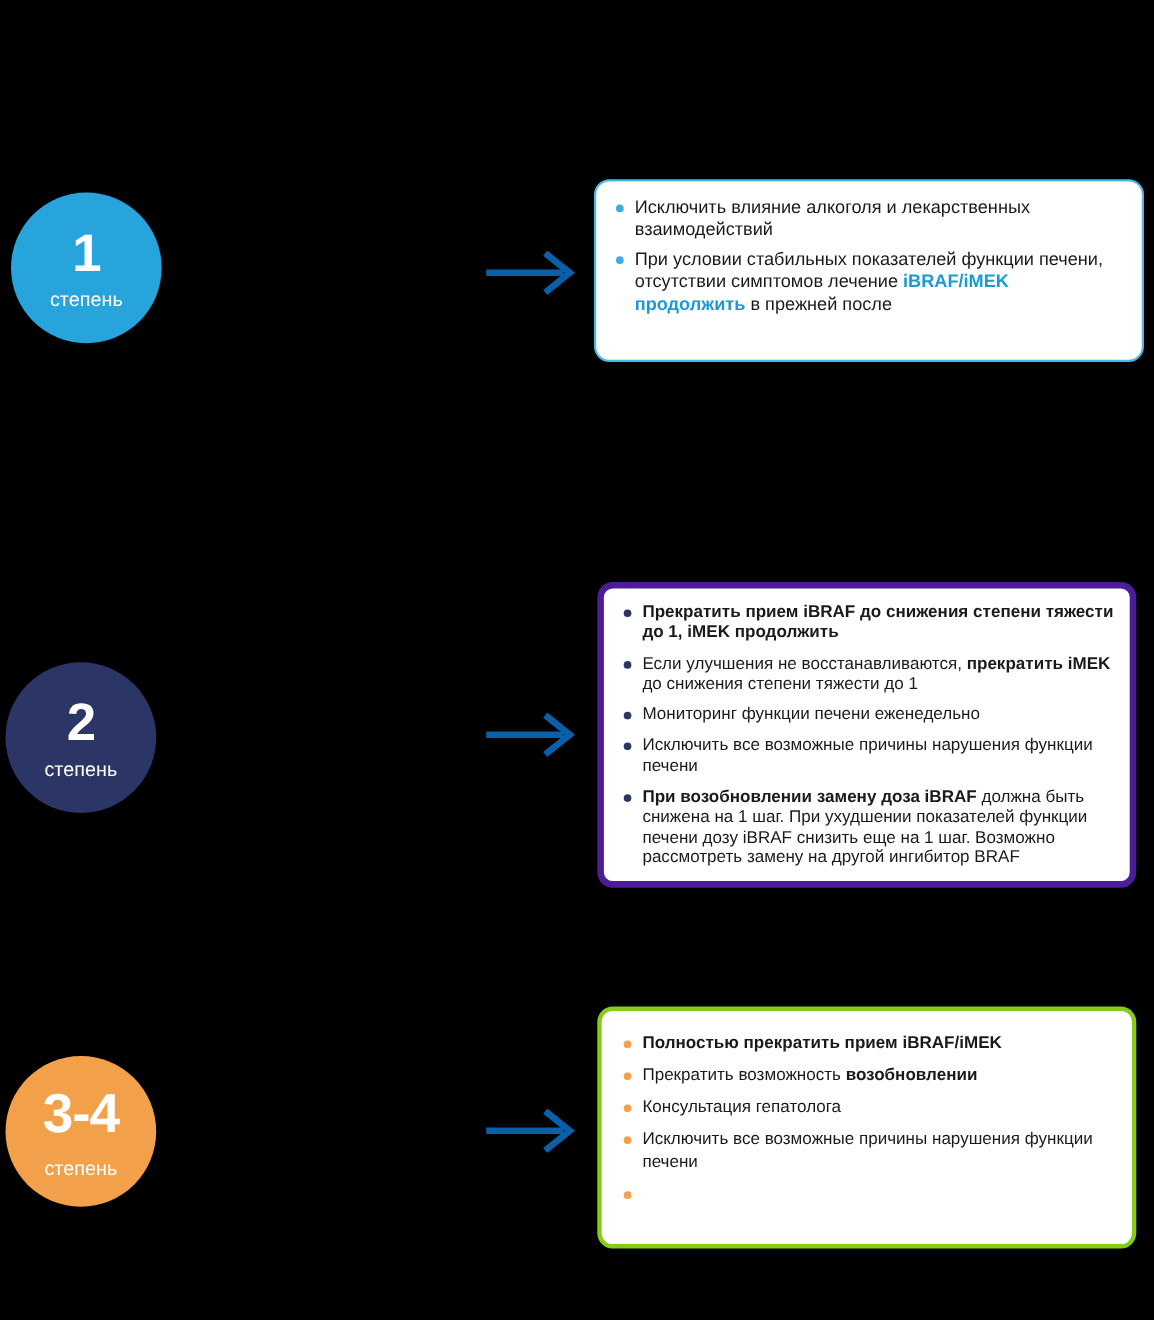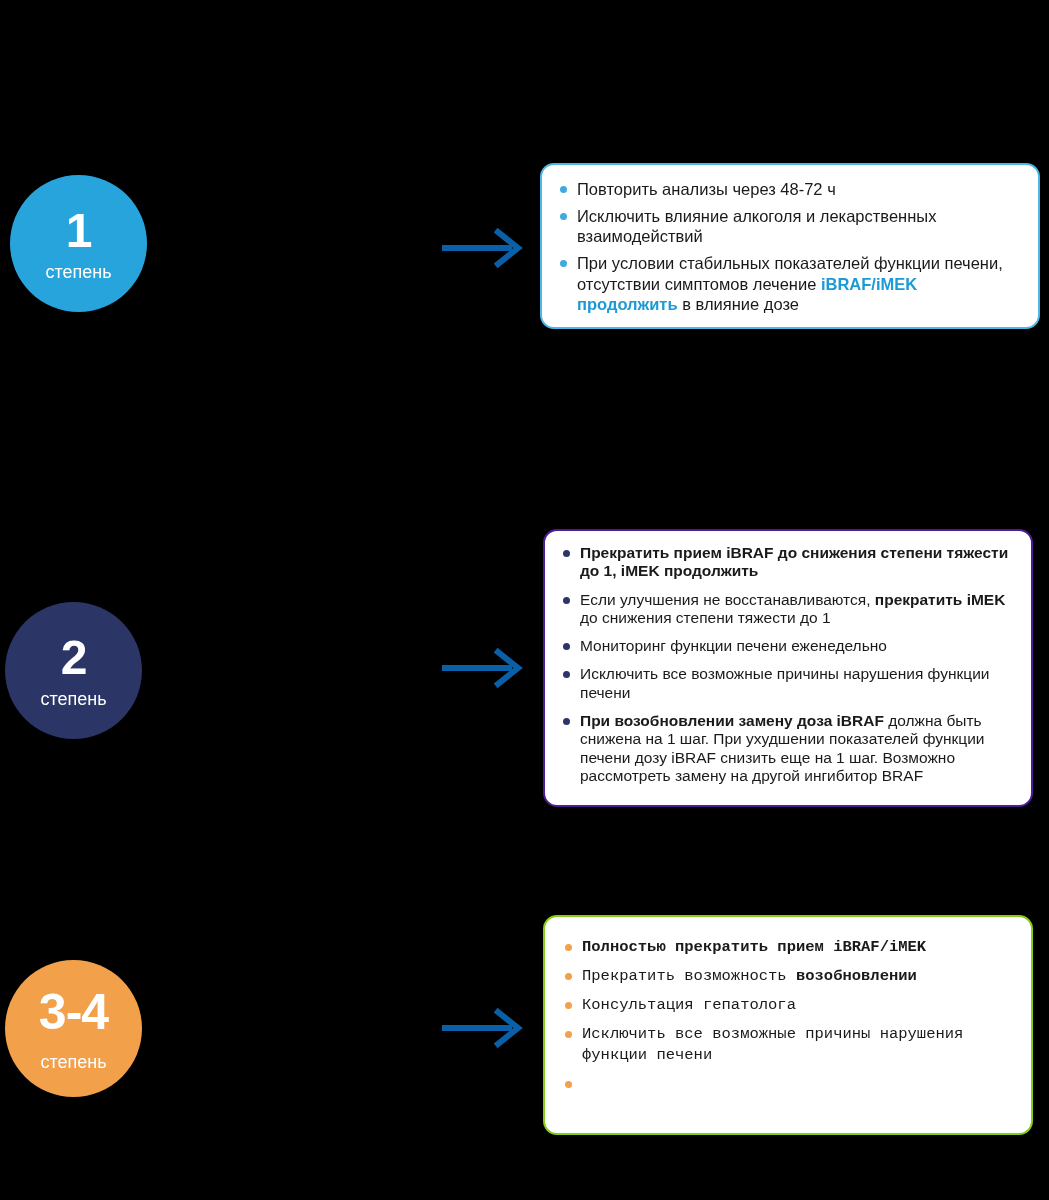--- a/index.html
+++ b/index.html
@@ -107,40 +107,39 @@
     line-height: 1.22;
     margin-bottom: 7px;
   }
   #box-1 li .bullet { top: 7px; background: #3fa9e0; }
   #box-1 .hl { color: #1b9ad6; font-weight: bold; }
 
   
   #box-2 {
     left: 543px; top: 529px;
     width: 490px; height: 278px;
-    border: 2px solid #4c1d95;
+    border: 6px solid #4c1d95;
     border-radius: 14px;
     padding: 13px 14px 10px 16px;
   }
   #box-2 li {
     font-size: 15.5px;
     line-height: 1.18;
     margin-bottom: 10px;
   }
   #box-2 li .bullet { top: 6px; background: #2b3566; }
   #box-2 .b { font-weight: bold; }
 
   
   #box-3 {
     left: 543px; top: 915px;
     width: 490px; height: 220px;
-    border: 2px solid #84cc16;
+    border: 4px solid #84cc16;
     border-radius: 14px;
     padding: 20px 14px 16px 18px;
-    font-family: Liberation Mono, monospace;
   }
   #box-3 li {
     font-size: 15.5px;
     line-height: 1.30;
     margin-bottom: 9px;
   }
   #box-3 li .bullet { top: 7px; background: #f2a04a; }
   #box-3 .b { font-weight: bold; }
 </style>
 </head>
@@ -157,29 +156,25 @@
     <svg width="90" height="40" viewBox="0 0 90 40" xmlns="http://www.w3.org/2000/svg">
       <line x1="2" y1="20" x2="72" y2="20" stroke="#0a60a8" stroke-width="6"></line>
       <polyline points="58,4 78,20 58,36" fill="none" stroke="#0a60a8" stroke-width="6" stroke-linecap="square" stroke-linejoin="miter"></polyline>
     </svg>
   </div>
 
   <div class="info-box" id="box-1">
     <ul>
       <li>
         <span class="bullet"></span>
-        <span>Повторить анализы через 48-72 ч</span>
-      </li>
-      <li>
-        <span class="bullet"></span>
         <span>Исключить влияние алкоголя и лекарственных взаимодействий</span>
       </li>
       <li>
         <span class="bullet"></span>
-        <span>При условии стабильных показателей функции печени, отсутствии симптомов лечение </span><span class="hl">iBRAF/iMEK продолжить</span><span> в влияние дозе</span>
+        <span>При условии стабильных показателей функции печени, отсутствии симптомов лечение </span><span class="hl">iBRAF/iMEK продолжить</span><span> в прежней после</span>
       </li>
     </ul>
   </div>
 
   <div class="grade-circle" id="circle-2">
     <span class="num">2</span>
     <span class="lbl">степень</span>
   </div>
 
   <div class="arrow" id="arrow-2">

